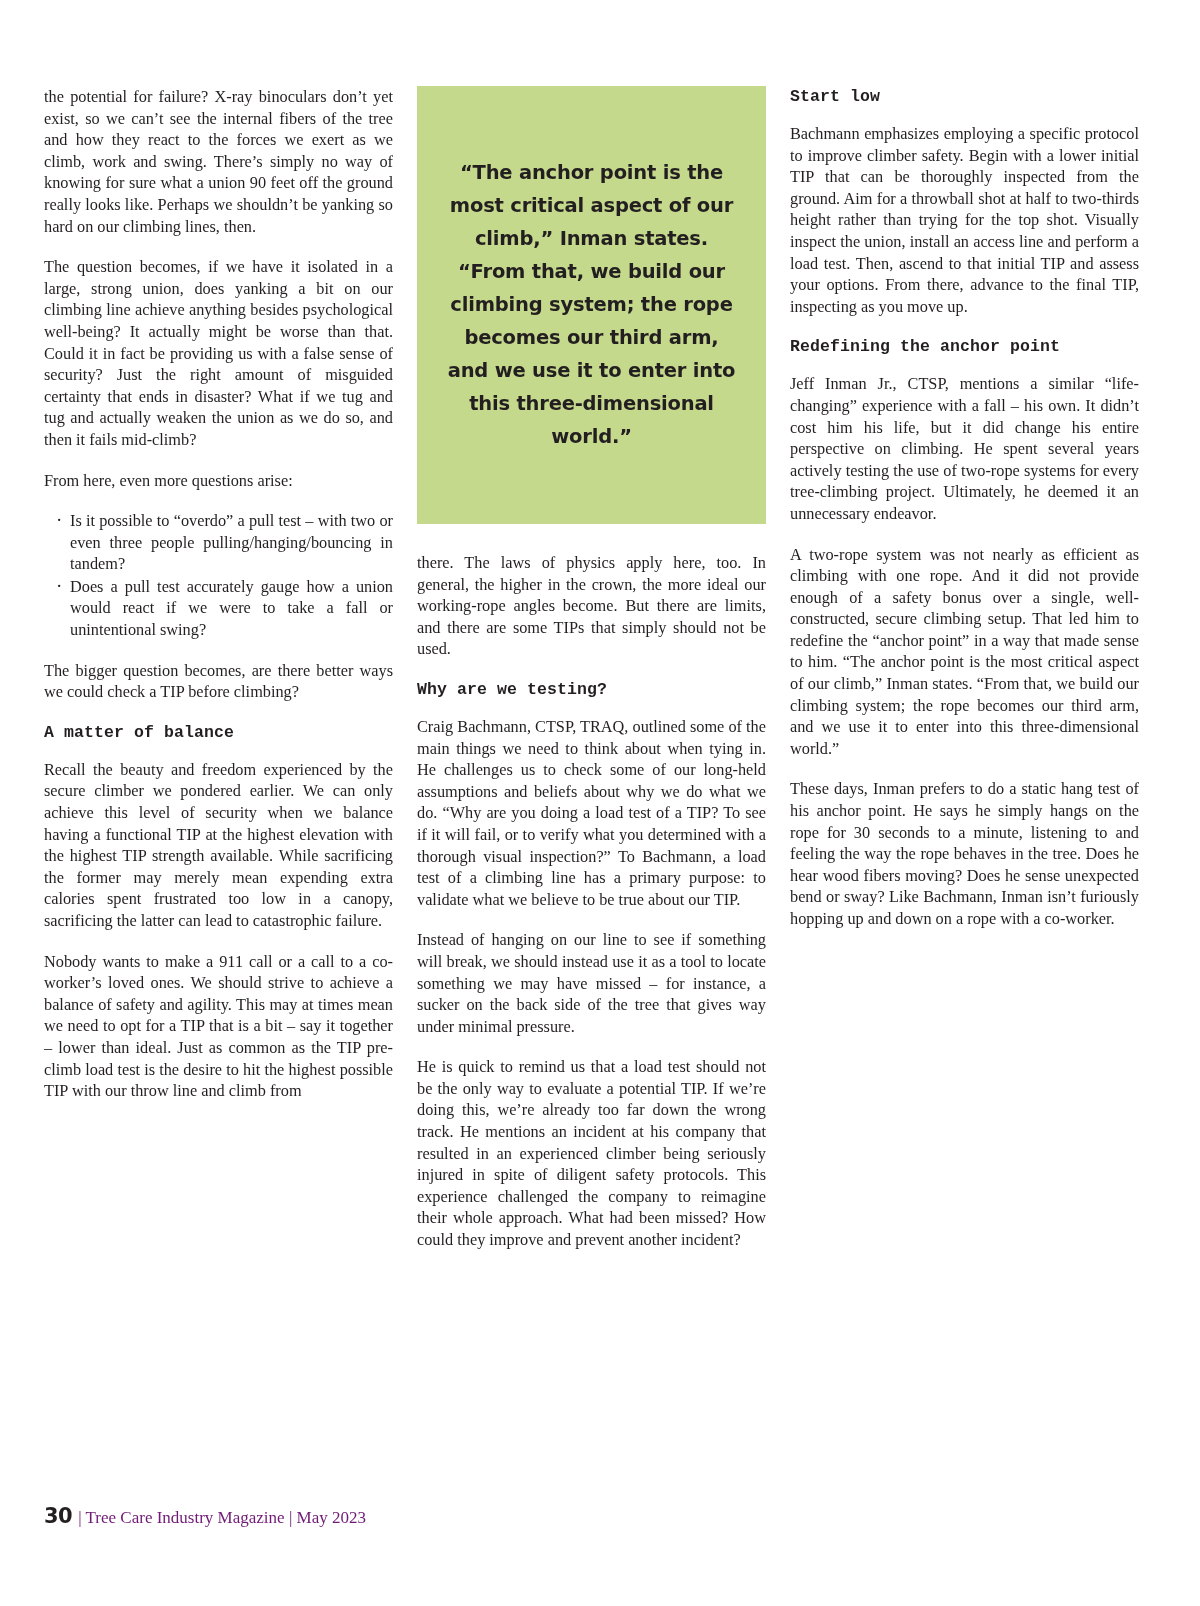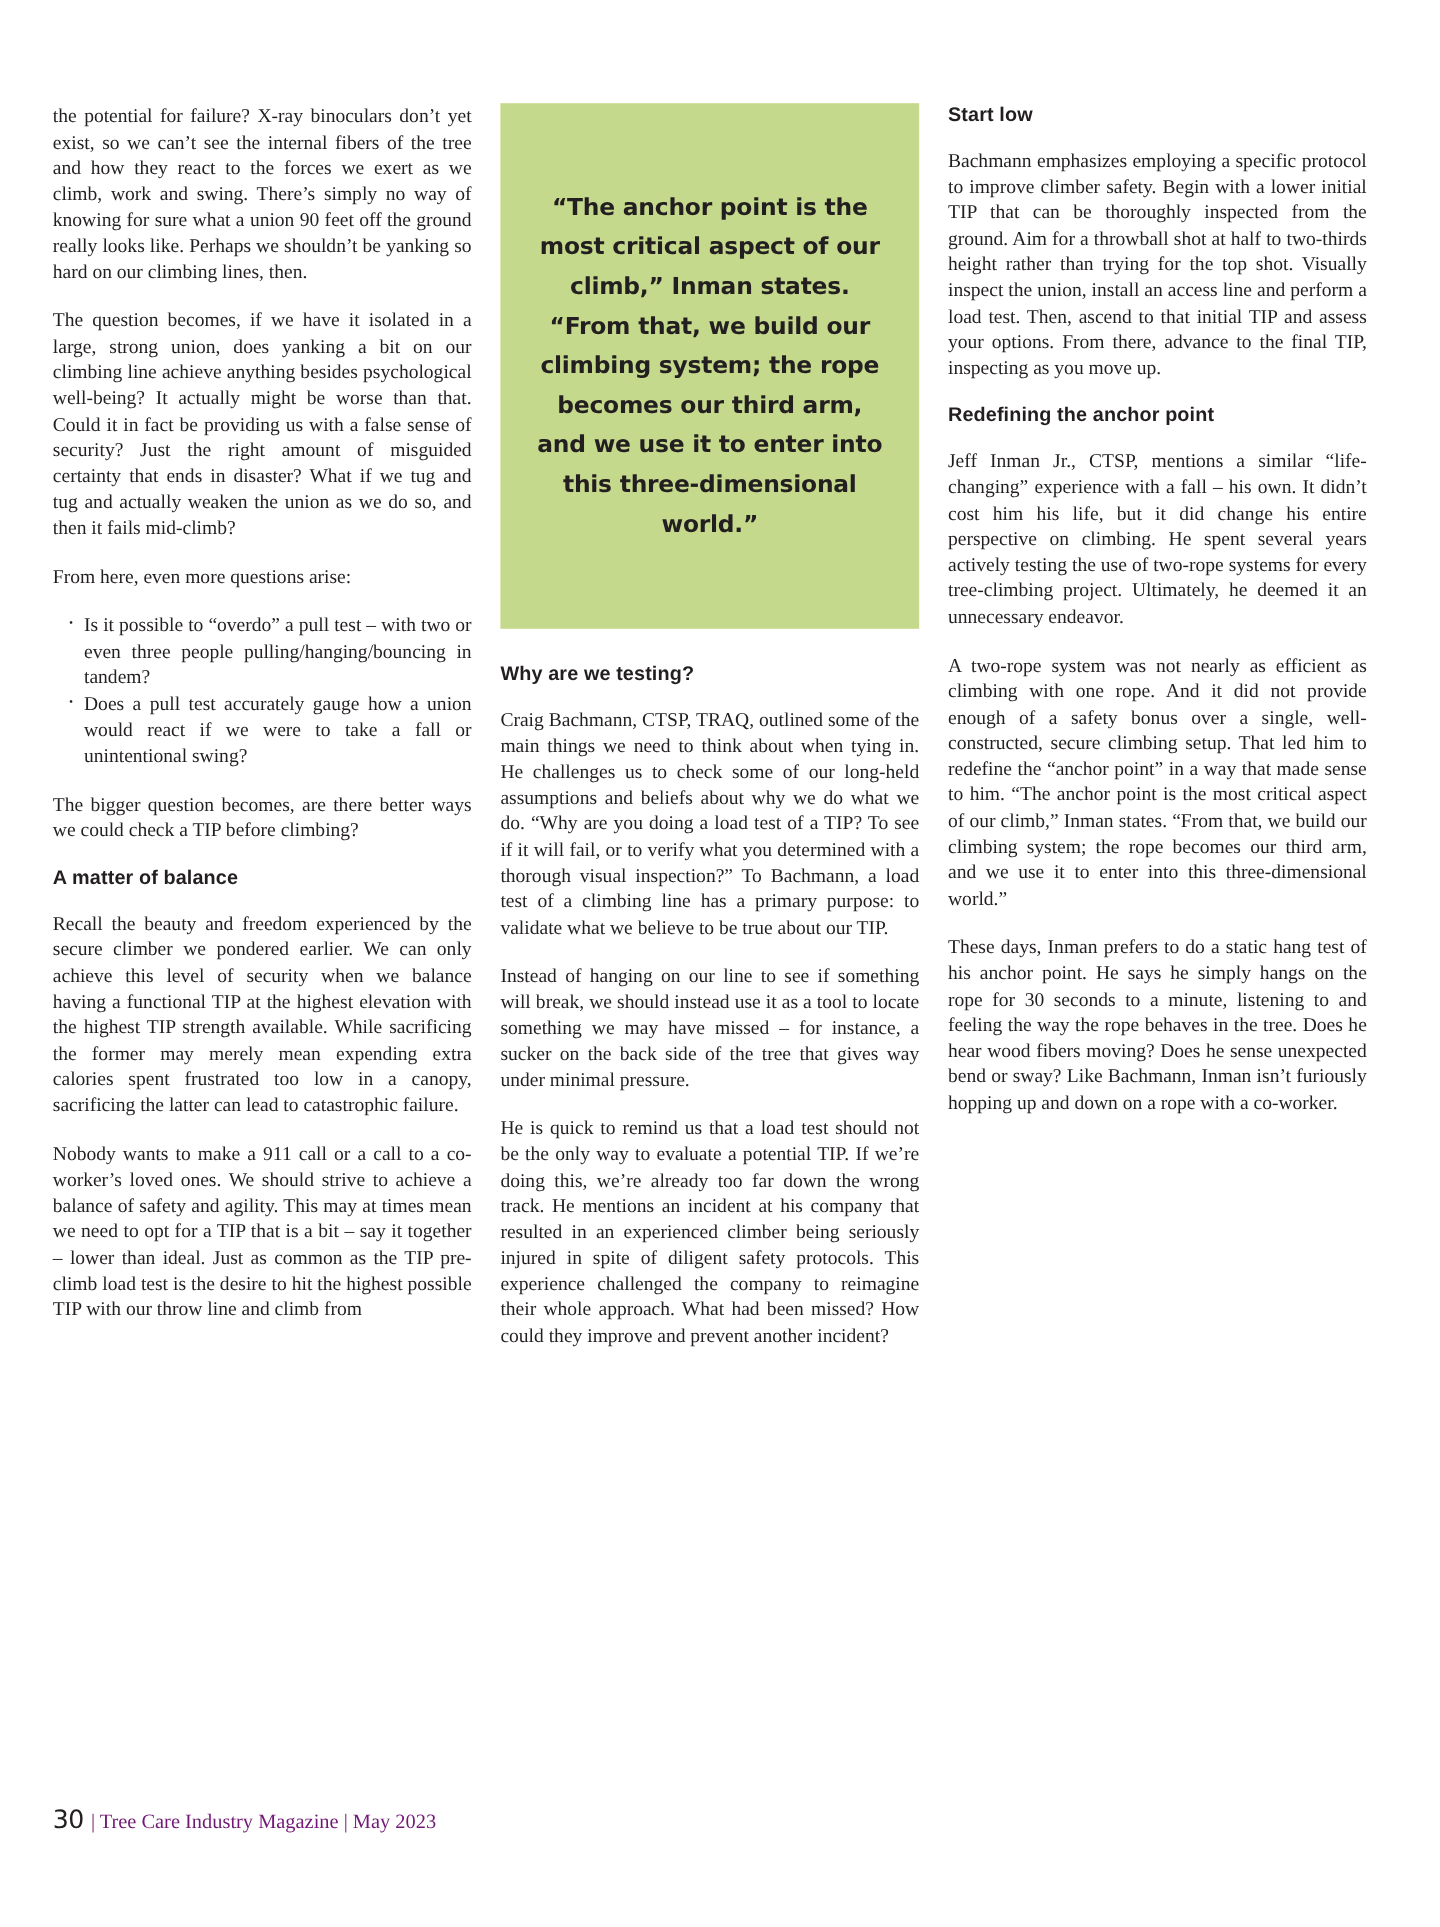--- a/index.html
+++ b/index.html
@@ -39,21 +39,21 @@
     -webkit-hyphens: auto;
   }
   .col p.last {
     margin-bottom: 0;
   }
   h2.subhead {
     margin: 0 0 16px 0;
     font-size: 16.5px;
     line-height: 21px;
     font-weight: bold;
-    font-family: Liberation Sans, sans-serif;
+    font-family: Liberation Mono, monospace;
     letter-spacing: 0.1px;
   }
   h2.subhead.spaced {
     margin-top: 4px;
   }
   ul.bullets {
     margin: 0 0 19px 0;
     padding: 0 0 0 26px;
     list-style: none;
   }
@@ -94,21 +94,21 @@
   .footer {
     position: absolute;
     left: 44px;
     bottom: 78px;
     display: flex;
     align-items: baseline;
     gap: 0px;
   }
   .footer .pagenum {
     font-family: "DejaVu Sans", sans-serif;
-    font-weight: normal;
+    font-weight: bold;
     font-size: 21px;
     color: #231f20;
     letter-spacing: -0.5px;
   }
   .footer .ftext {
     font-family: "Liberation Serif", serif;
     font-size: 17px;
     color: #701a75;
     margin-left: 6px;
   }
@@ -131,20 +131,21 @@
       <p>The bigger question becomes, are there better ways we could check a TIP before climbing?</p>
       <h2 class="subhead">A matter of balance</h2>
       <p>Recall the beauty and freedom experienced by the secure climber we pondered earlier. We can only achieve this level of security when we balance having a functional TIP at the highest elevation with the highest TIP strength available. While sacrificing the former may merely mean expending extra calories spent frustrated too low in a canopy, sacrificing the latter can lead to catastrophic failure.</p>
       <p class="last">Nobody wants to make a 911 call or a call to a co-worker’s loved ones. We should strive to achieve a balance of safety and agility. This may at times mean we need to opt for a TIP that is a bit – say it together – lower than ideal. Just as common as the TIP pre-climb load test is the desire to hit the highest possible TIP with our throw line and climb from</p>
     </div>
 
     <div class="col">
       <div class="pullquote">
         <p>“The anchor point is the most critical aspect of our climb,” Inman states. “From that, we build our climbing system; the rope becomes our third arm, and we use it to enter into this three-dimensional world.”</p>
       </div>
+      <p>there. The laws of physics apply here, too. In general, the higher in the crown, the more ideal our working-rope angles become. But there are limits, and there are some TIPs that simply should not be used.</p>
       <h2 class="subhead">Why are we testing?</h2>
       <p>Craig Bachmann, CTSP, TRAQ, outlined some of the main things we need to think about when tying in. He challenges us to check some of our long-held assumptions and beliefs about why we do what we do. “Why are you doing a load test of a TIP? To see if it will fail, or to verify what you determined with a thorough visual inspection?” To Bachmann, a load test of a climbing line has a primary purpose: to validate what we believe to be true about our TIP.</p>
       <p>Instead of hanging on our line to see if something will break, we should instead use it as a tool to locate something we may have missed – for instance, a sucker on the back side of the tree that gives way under minimal pressure.</p>
       <p class="last">He is quick to remind us that a load test should not be the only way to evaluate a potential TIP. If we’re doing this, we’re already too far down the wrong track. He mentions an incident at his company that resulted in an experienced climber being seriously injured in spite of diligent safety protocols. This experience challenged the company to reimagine their whole approach. What had been missed? How could they improve and prevent another incident?</p>
     </div>
 
     <div class="col">
       <h2 class="subhead">Start low</h2>
       <p>Bachmann emphasizes employing a specific protocol to improve climber safety. Begin with a lower initial TIP that can be thoroughly inspected from the ground. Aim for a throwball shot at half to two-thirds height rather than trying for the top shot. Visually inspect the union, install an access line and perform a load test. Then, ascend to that initial TIP and assess your options. From there, advance to the final TIP, inspecting as you move up.</p>
       <h2 class="subhead spaced">Redefining the anchor point</h2>

